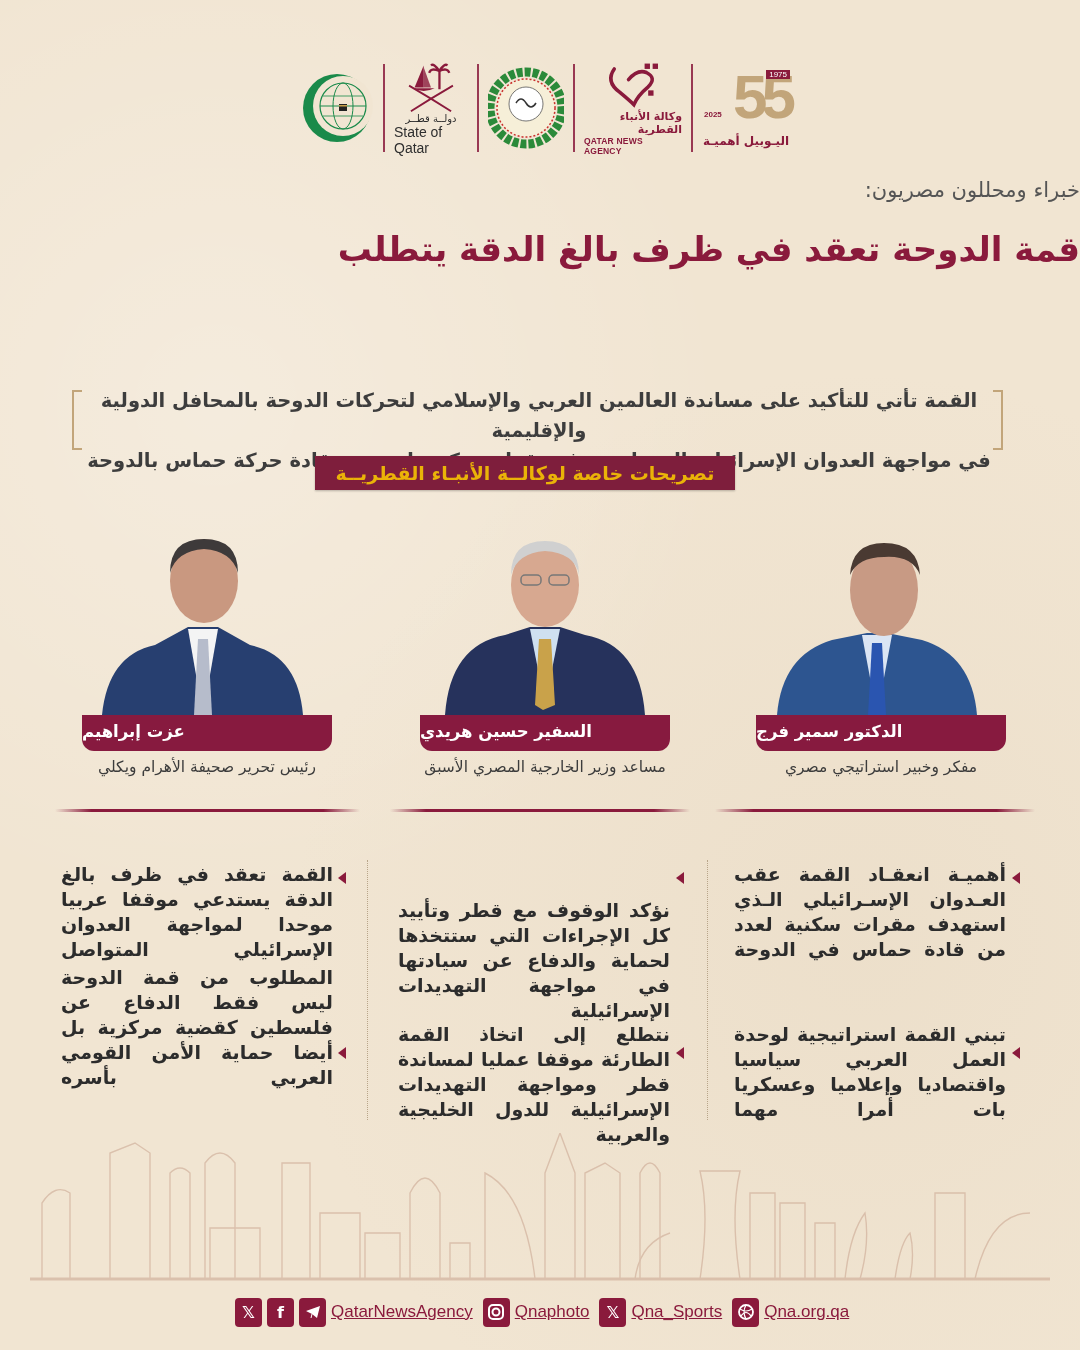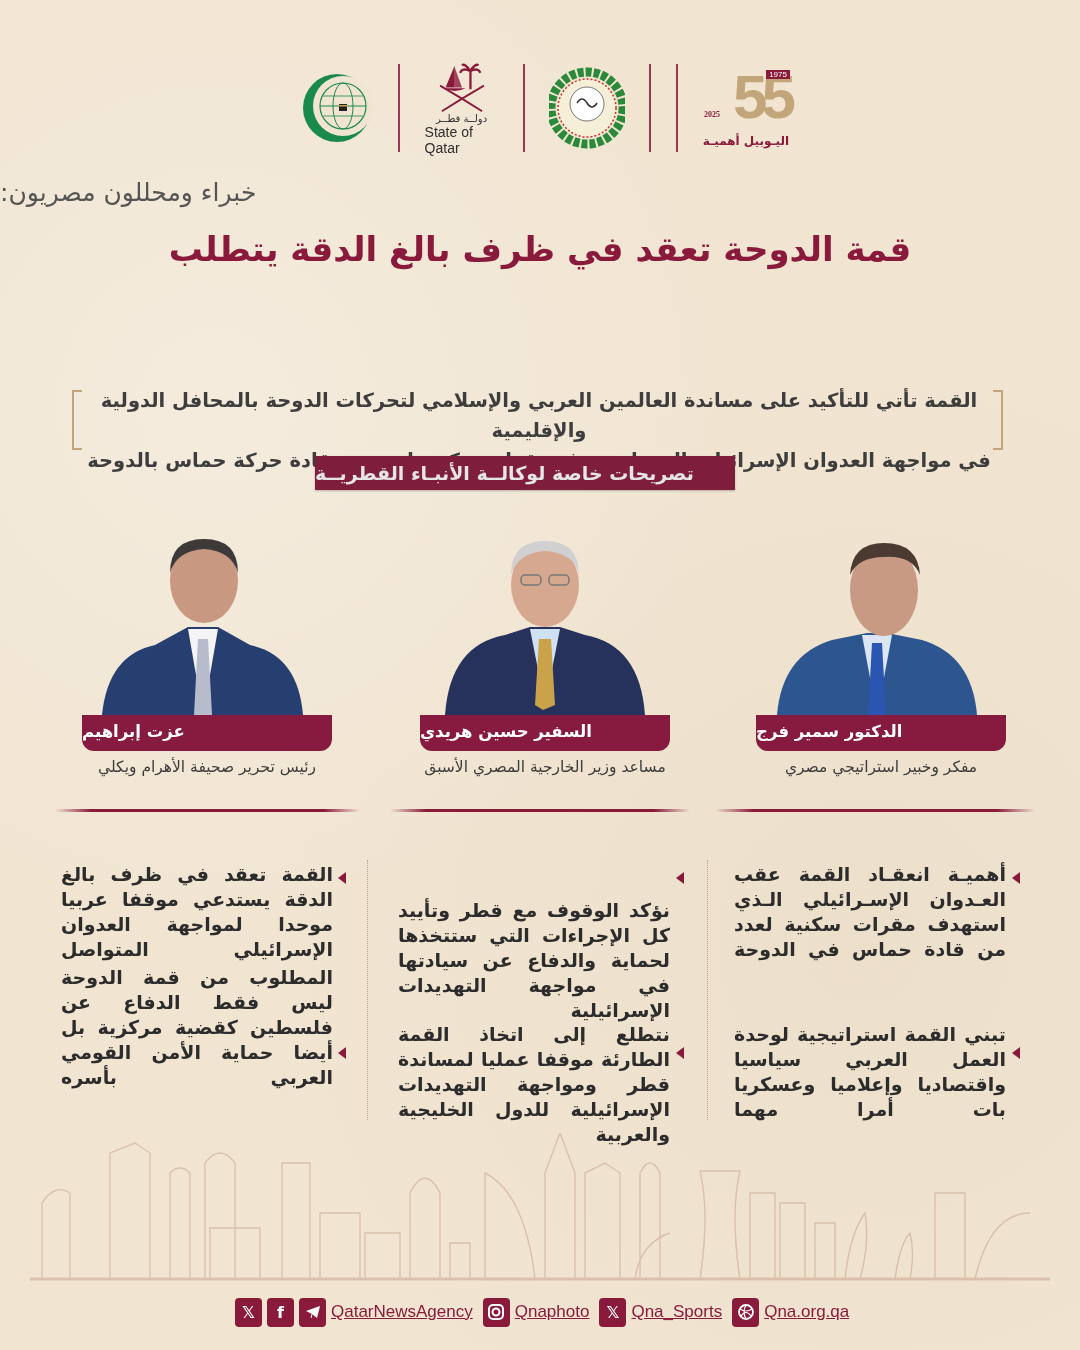--- a/index.html
+++ b/index.html
@@ -19,29 +19,29 @@
   .logos { left: 300px; top: 60px; width: 490px; height: 96px; display: flex; align-items: center; justify-content: space-between; }
   .logo { height: 96px; display: flex; flex-direction: column; align-items: center; justify-content: center; }
   .logo-sep { width: 2px; height: 88px; background: #8a1a3c; opacity: 0.85; }
   .logo small { font-size: 14px; color: #2e2e2e; font-family: Liberation Sans, sans-serif; }
   .logo .ar-small { font-size: 10px; color: #2e2e2e; }
   .logo .qna-en { font-size: 8.5px; font-weight: bold; color: #8a1a3c; font-family: "Liberation Sans", sans-serif; letter-spacing: 0.2px; }
   .logo .qna-ar { font-size: 11px; color: #8a1a3c; font-weight: bold; }
   .jub-ar { font-size: 12px; color: #8a1a3c; font-weight: bold; }
 
   
-  .kicker { left: 0; width: 1080px; top: 178px; text-align: left; font-size: 25px; color: #555; direction: rtl; }
-  .headline { left: 0; width: 1080px; top: 226px; text-align: center; direction: rtl; color: #8a1a3c; font-weight: bold; font-size: 34px; line-height: 46px; }
+  .kicker { left: 0; width: 1080px; top: 178px; text-align: right; font-size: 21px; color: #555; direction: rtl; }
+  .headline { left: 0; width: 1080px; top: 226px; text-align: right; direction: rtl; color: #8a1a3c; font-weight: bold; font-size: 34px; line-height: 46px; }
 
   
   .intro { left: 64px; top: 386px; width: 950px; height: 66px; direction: rtl; text-align: center; font-weight: bold; font-size: 19.5px; line-height: 30px; color: #3d3d3d; }
   .bracket { top: 390px; width: 10px; height: 60px; border: 2px solid #c2a57a; }
   .bracket.r { left: 993px; border-left: none; }
   .bracket.l { left: 72px; border-right: none; }
-  .badge { left: 315px; top: 456px; width: 420px; height: 34px; background: #7e1e3c; color: #e5e5e5; font-size: 19px; font-weight: bold; direction: rtl; text-align: left; line-height: 34px; box-shadow: 0 1px 2px rgba(0,0,0,0.25); }
+  .badge { left: 315px; top: 456px; width: 420px; height: 34px; background: #7e1e3c; color: #eab308; font-size: 19px; font-weight: bold; direction: rtl; text-align: center; line-height: 34px; box-shadow: 0 1px 2px rgba(0,0,0,0.25); }
 
   
   .photo { top: 535px; height: 180px; overflow: hidden; }
   .person-svg { width: 100%; height: 100%; }
   .name-plate { top: 715px; height: 36px; background: #871a3f; color: #fff; font-size: 16.5px; font-weight: bold; text-align: left; direction: rtl; line-height: 34px; border-radius: 0 0 12px 12px; }
   .role { top: 758px; text-align: center; direction: rtl; font-size: 15.5px; color: #3c3c3c; }
   .divider { top: 809px; height: 3px; background: linear-gradient(90deg, transparent 0, #8a1a3c 12%, #8a1a3c 88%, transparent 100%); }
 
   .vsep { top: 860px; width: 0; height: 260px; border-left: 1.5px dotted #b8a58a; }
 
@@ -96,27 +96,37 @@
     <svg width="76" height="82" viewBox="0 0 76 82">
       <circle cx="38" cy="41" r="36" fill="none" stroke="#2b8a3a" stroke-width="9" stroke-dasharray="6 2"></circle>
       <circle cx="38" cy="41" r="29" fill="#f6efd8" stroke="#c9302c" stroke-width="1.5" stroke-dasharray="2 2"></circle>
       <path d="M14 44 A24 24 0 0 0 62 44 A20 20 0 0 1 14 44 Z" fill="#e2c25a"></path>
       <circle cx="38" cy="37" r="17" fill="#fff" stroke="#555" stroke-width="0.8"></circle>
       <path d="M28 36 Q33 28 38 36 Q43 44 48 36" stroke="#333" stroke-width="1.5" fill="none"></path>
     </svg>
   </div>
   <div class="logo-sep"></div>
 
+  <div class="logo" style="width:98px">
+    <svg width="70" height="56" viewBox="0 0 70 56">
+      <path d="M14 10 Q4 24 20 36 Q32 46 36 50 Q40 40 52 30 Q62 20 50 14 Q40 10 30 22" stroke="#8a1a3c" stroke-width="4" fill="none" stroke-linecap="round"></path>
+      <rect x="48" y="4" width="6" height="6" fill="#8a1a3c"></rect>
+      <rect x="57" y="4" width="6" height="6" fill="#8a1a3c"></rect>
+      <rect x="52" y="34" width="6" height="6" fill="#8a1a3c"></rect>
+    </svg>
+    <span class="qna-ar" style="direction:rtl">وكالة الأنباء القطرية</span>
+    <span class="qna-en">QATAR NEWS AGENCY</span>
+  </div>
   <div class="logo-sep"></div>
 
   <div class="logo" style="width:88px; position:relative">
     <div style="position:relative; width:88px; height:66px">
       <span style="position:absolute; right:0; top:-4px; font-size:62px; font-weight:bold; color:#c2a57a; line-height:66px; font-family:'Liberation Sans',sans-serif; letter-spacing:-6px">55</span>
       <span style="position:absolute; right:0; top:2px; background:#8a1a3c; color:#fff; font-size:8px; padding:0 3px; font-family:'Liberation Sans',sans-serif">1975</span>
-      <span style="position:absolute; left:2px; top:42px; color:#8a1a3c; font-size:8px; font-weight:bold; font-family:Liberation Serif, serif">2025</span>
+      <span style="position:absolute; left:2px; top:42px; color:#8a1a3c; font-size:8px; font-weight:bold; font-family:Liberation Sans, sans-serif">2025</span>
     </div>
     <span class="jub-ar" style="direction:rtl">اليـوبيل أهميـة</span>
   </div>
 </div>
 
 <div class="abs kicker">خبراء ومحللون مصريون:</div>
 <div class="abs headline">
   <div>قمة الدوحة تعقد في ظرف بالغ الدقة يتطلب</div>
 </div>
 

